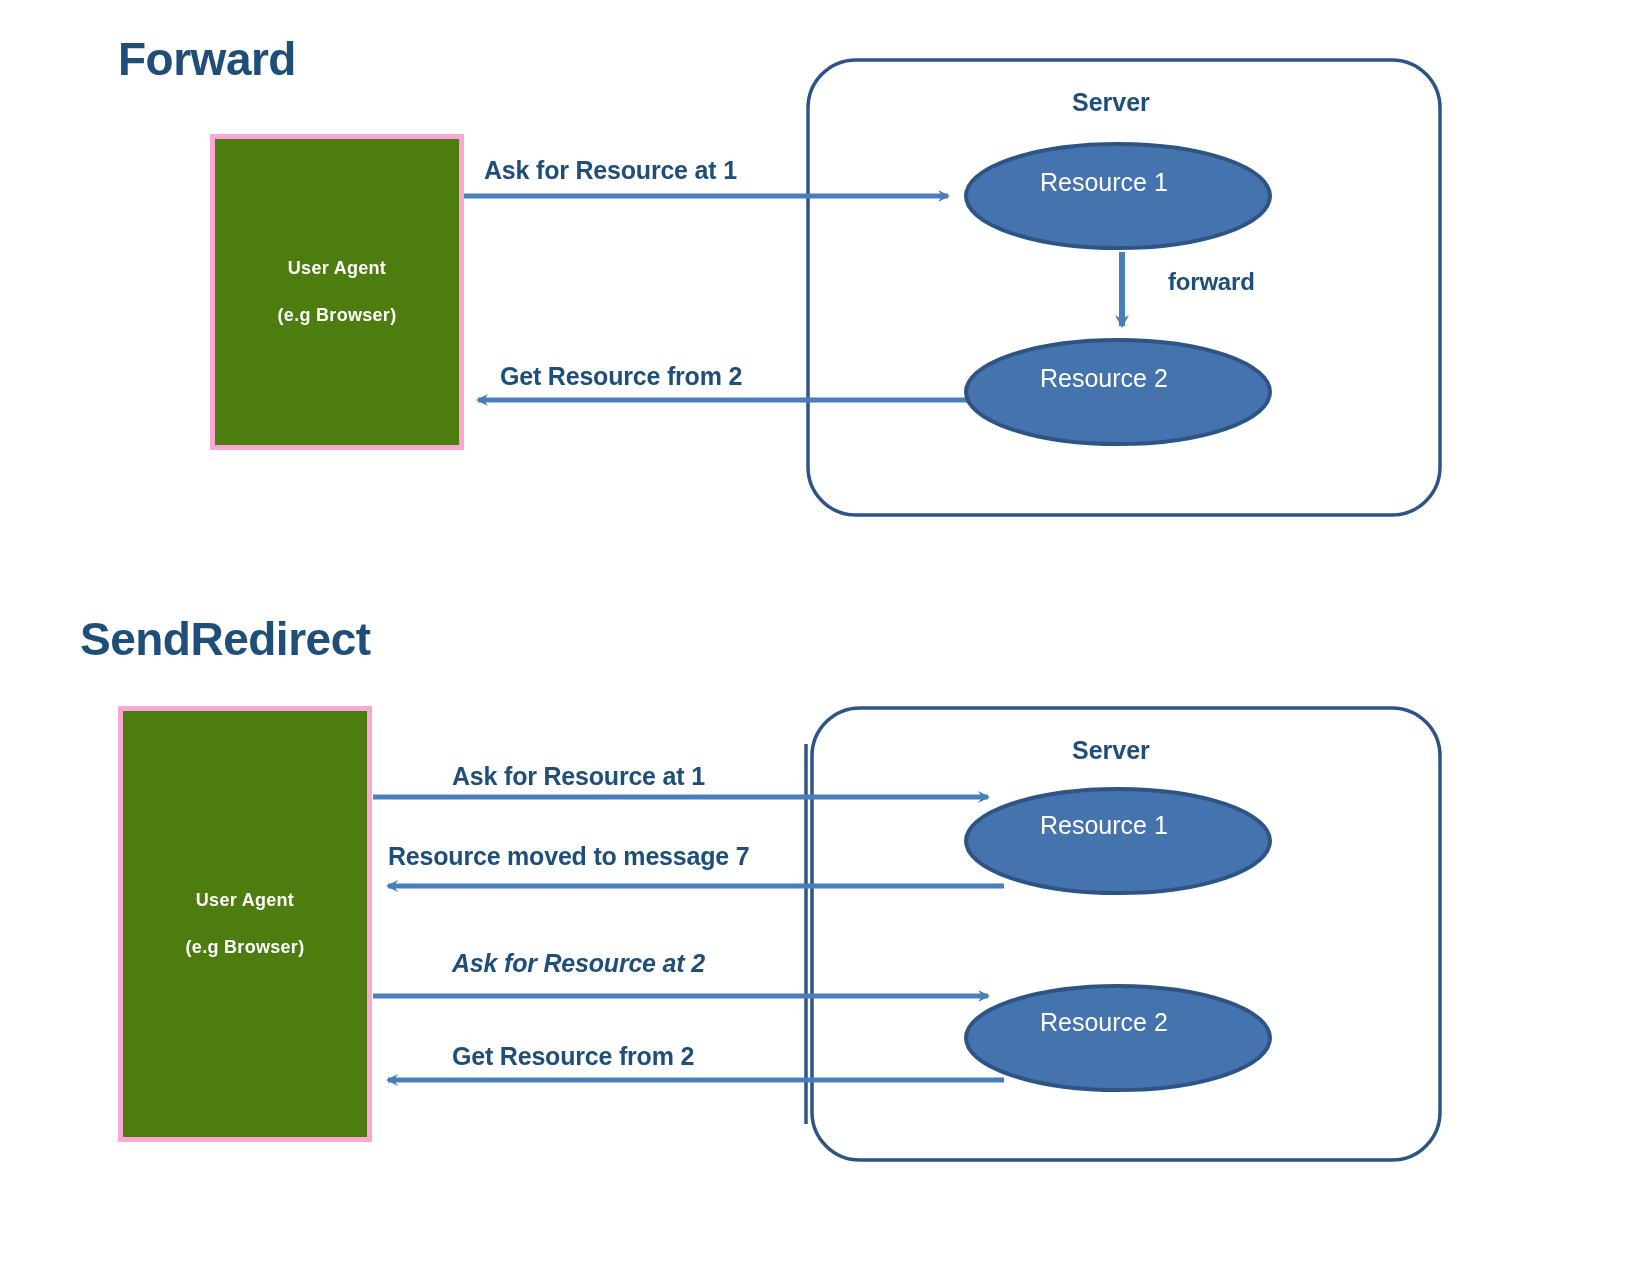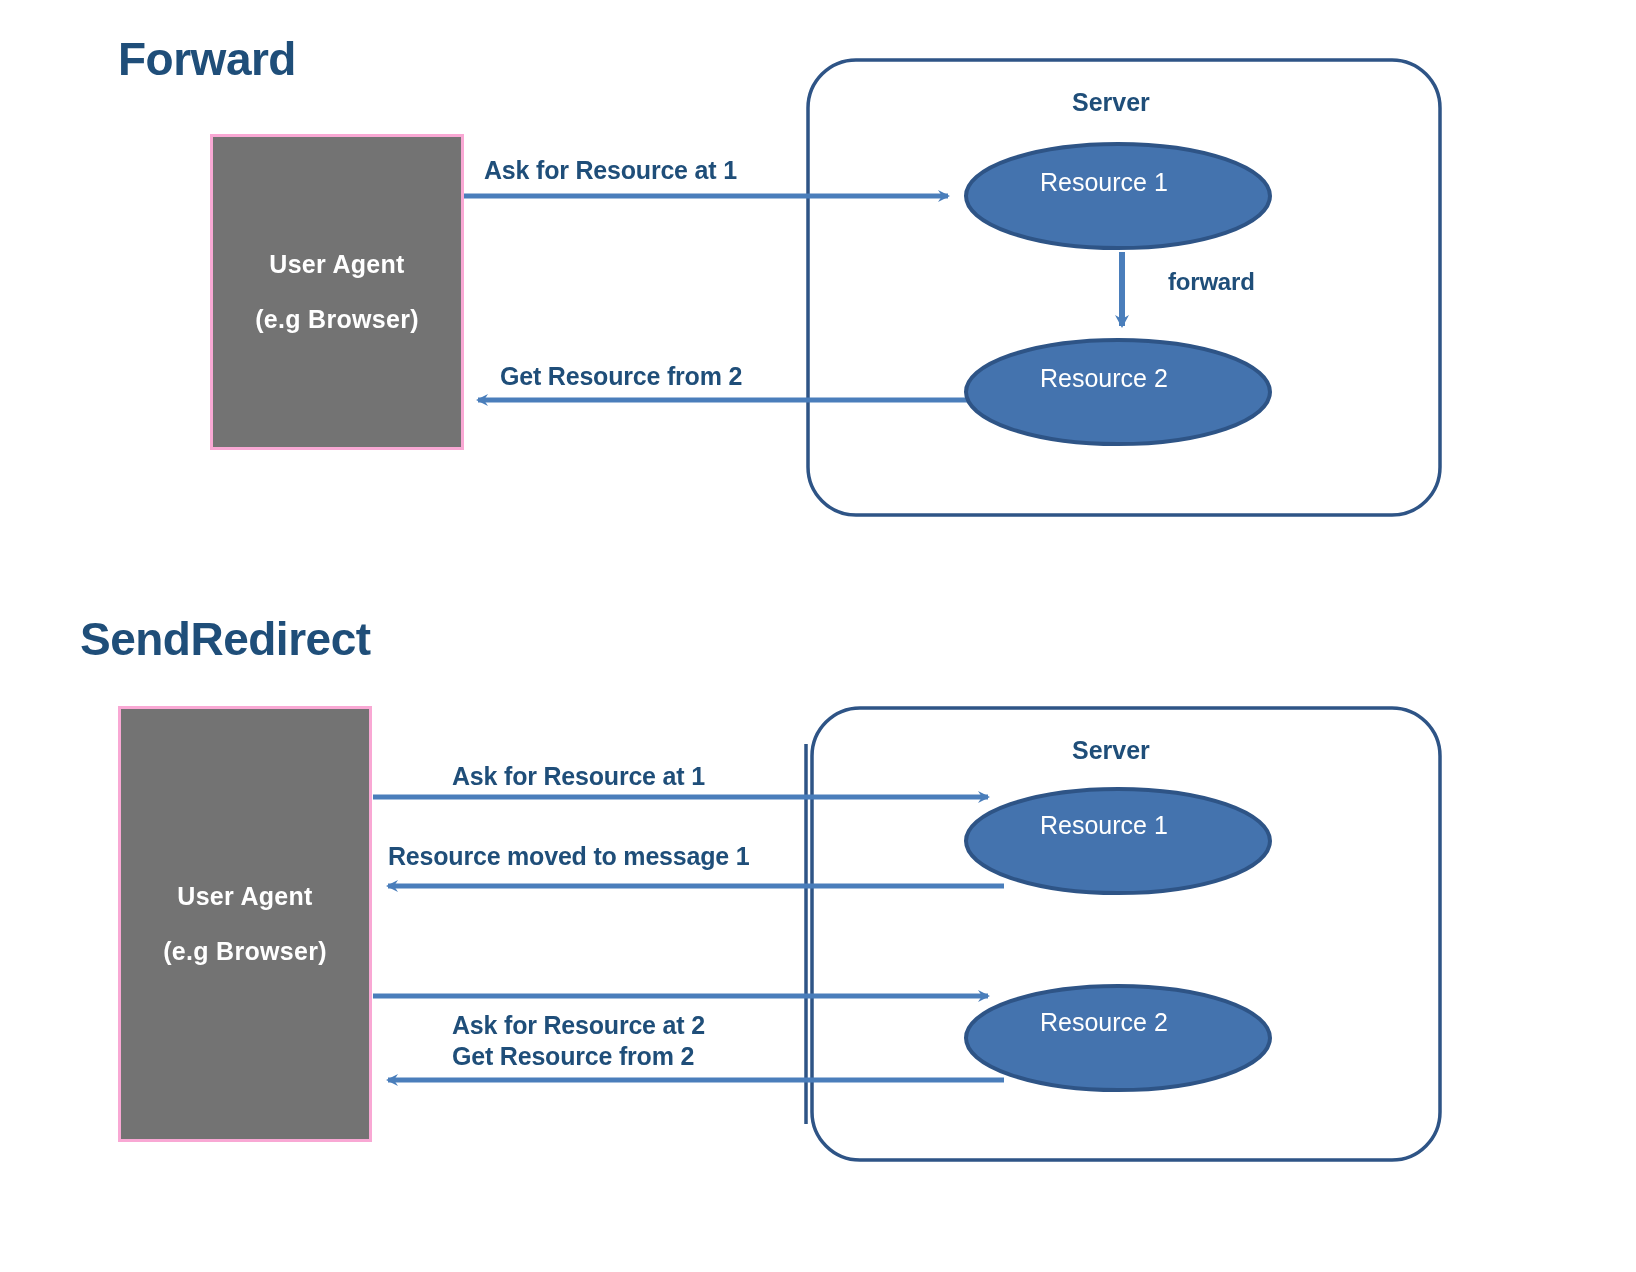--- a/index.html
+++ b/index.html
@@ -27,30 +27,30 @@
     font-size: 46px;
     color: #1F4E79;
     letter-spacing: -0.5px;
     white-space: nowrap;
   }
   #title-forward { left: 118px; top: 32px; }
   #title-sendredirect { left: 80px; top: 612px; }
 
   .node-box {
     position: absolute;
-    background: #737373;
-    border: 3px solid #f9a8d4;
+    background: #4d7c0f;
+    border: 5px solid #f9a8d4;
     box-sizing: border-box;
     display: flex;
     flex-direction: column;
     align-items: center;
     justify-content: center;
     color: #ffffff;
     font-weight: bold;
-    font-size: 25px;
+    font-size: 18px;
   }
   .node-box .line1 { margin-bottom: 26px; letter-spacing: 0.3px; }
   .node-box .line2 { letter-spacing: 0.3px; }
 
   #ua-forward { left: 210px; top: 134px; width: 254px; height: 316px; }
   #ua-redirect { left: 118px; top: 706px; width: 254px; height: 436px; }
 
   .server-label {
     position: absolute;
     font-weight: bold;
@@ -80,21 +80,21 @@
     font-size: 25px;
     color: #1F4E79;
     white-space: nowrap;
     letter-spacing: -0.2px;
   }
   #msg-f-1 { left: 484px; top: 156px; }
   #msg-f-2 { left: 500px; top: 362px; }
   #msg-fw  { left: 1168px; top: 268px; font-size: 24px; }
   #msg-r-1 { left: 452px; top: 762px; }
   #msg-r-2 { left: 388px; top: 842px; }
-  #msg-r-3 { left: 452px; top: 1011px; }
+  #msg-r-3 { left: 452px; top: 949px; font-style: italic; }
   #msg-r-4 { left: 452px; top: 1042px; }
 </style>
 </head>
 <body>
 
 <svg id="canvas" viewBox="0 0 1636 1272">
   <defs>
     <marker id="arrow-right" markerWidth="14" markerHeight="14" refX="11" refY="7" orient="auto" markerUnits="userSpaceOnUse">
       <path d="M1,1 L13,7 L1,13 L5,7 Z" fill="#4A7EBB"></path>
     </marker>
@@ -166,17 +166,17 @@
 <div class="ellipse-label" id="label-res2-r">Resource 2</div>
 
 <div class="msg-label" id="msg-f-1">Ask for Resource at 1</div>
 
 <div class="msg-label" id="msg-f-2">Get Resource from 2</div>
 
 <div class="msg-label" id="msg-fw">forward</div>
 
 <div class="msg-label" id="msg-r-1">Ask for Resource at 1</div>
 
-<div class="msg-label" id="msg-r-2">Resource moved to message 1</div>
+<div class="msg-label" id="msg-r-2">Resource moved to message 7</div>
 
 <div class="msg-label" id="msg-r-3">Ask for Resource at 2</div>
 
 <div class="msg-label" id="msg-r-4">Get Resource from 2</div>
 
 </body></html>

